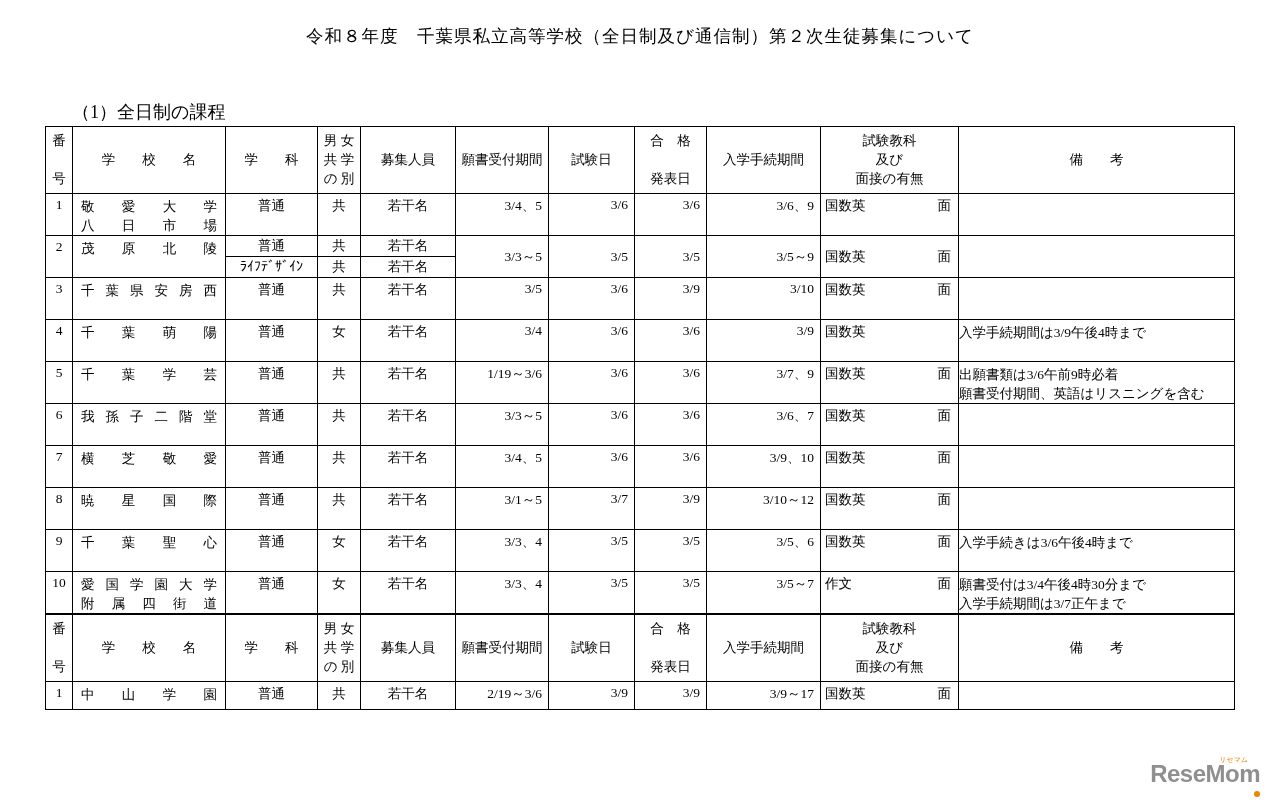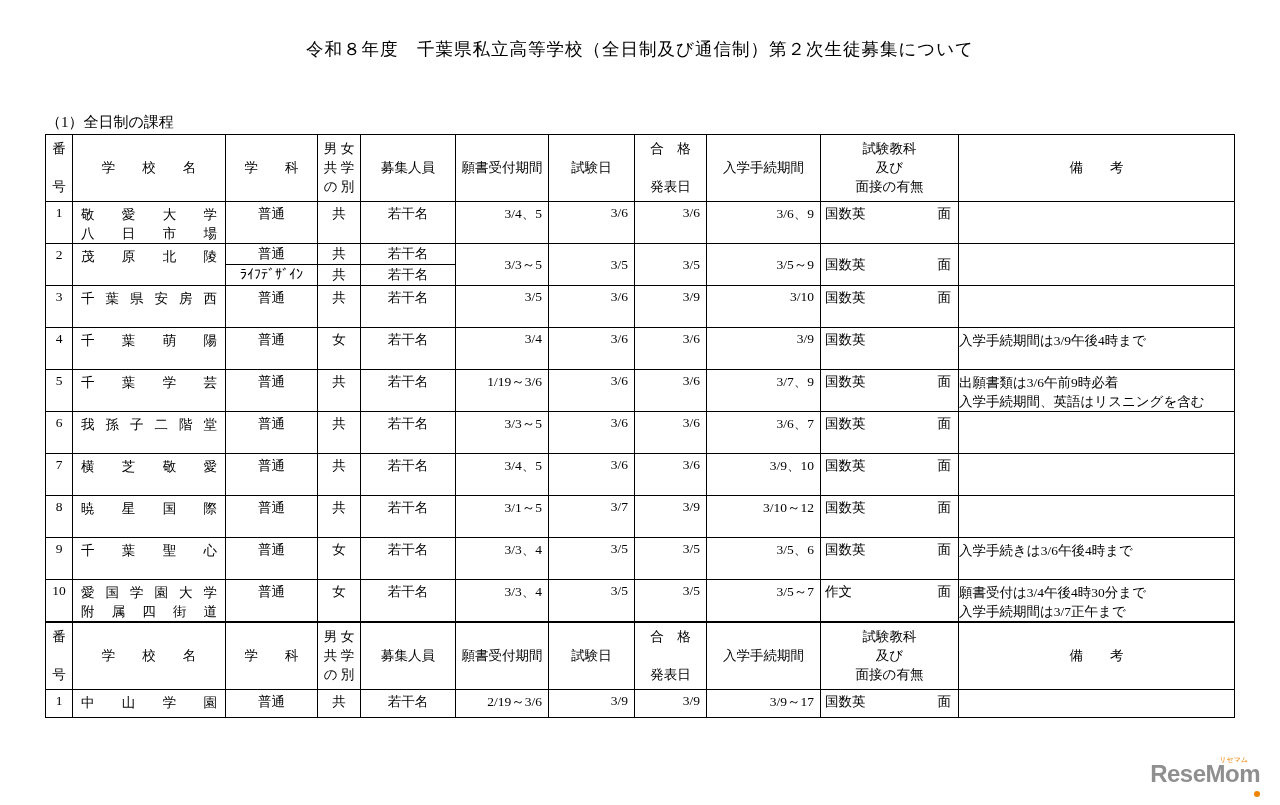--- a/index.html
+++ b/index.html
@@ -4,24 +4,24 @@
 <style>
   html, body { margin: 0; padding: 0; }
   body {
     width: 1280px; height: 805px;
     background: #ffffff; color: #000000;
     font-family: "Liberation Serif", "DejaVu Serif", serif;
     position: relative; overflow: hidden;
   }
   .title {
     font-size: 17.5px; font-weight: normal; text-align: center;
-    padding-top: 37px; margin: 0; letter-spacing: 1px;
+    padding-top: 24px; margin: 0; letter-spacing: 1px;
   }
   .date-block { position: absolute; top: 62px; left: 988px; font-size: 13.5px; line-height: 1.55; }
-  .section-label { font-size: 15px; margin-left: 46px; }
+  .section-label { font-size: 18px; margin-left: 72px; }
   .section-label.first  { margin-top: 52px; margin-bottom: 2px; }
   .section-label.second { margin-top: 26px; margin-bottom: 2px; }
 
   table.schedule { border-collapse: collapse; table-layout: fixed; width: 1189px; margin-left: 45px; }
   .schedule th, .schedule td {
     border: 1px solid #000; font-weight: normal; font-size: 13.5px;
     padding: 0; vertical-align: top; overflow: hidden;
   }
   .schedule thead th { height: 66px; }
   .h-col { display: flex; flex-direction: column; justify-content: space-between; align-items: center; height: 66px; box-sizing: border-box; padding: 5px 0; }
@@ -272,21 +272,21 @@
           <td class="date-cell">3/6</td>
           <td class="date-cell">3/7、9</td>
           <td class="subjects-cell">
             <div class="subjects-wrap">
               <span>国数英</span>
               <span>面</span>
             </div>
           </td>
           <td class="remarks-cell">
             <div class="remark-line">出願書類は3/6午前9時必着</div>
-            <div class="remark-line">入学手続期間、英語はリスニングを含む</div>
+            <div class="remark-line">願書受付期間、英語はリスニングを含む</div>
           </td>
         </tr>
         <tr class="data-row">
           <td class="no-cell">6</td>
           <td class="school-cell">
             <div class="school-name">
               <div class="school-line">
                 <span>我</span>
                 <span>孫</span>
                 <span>子</span>

